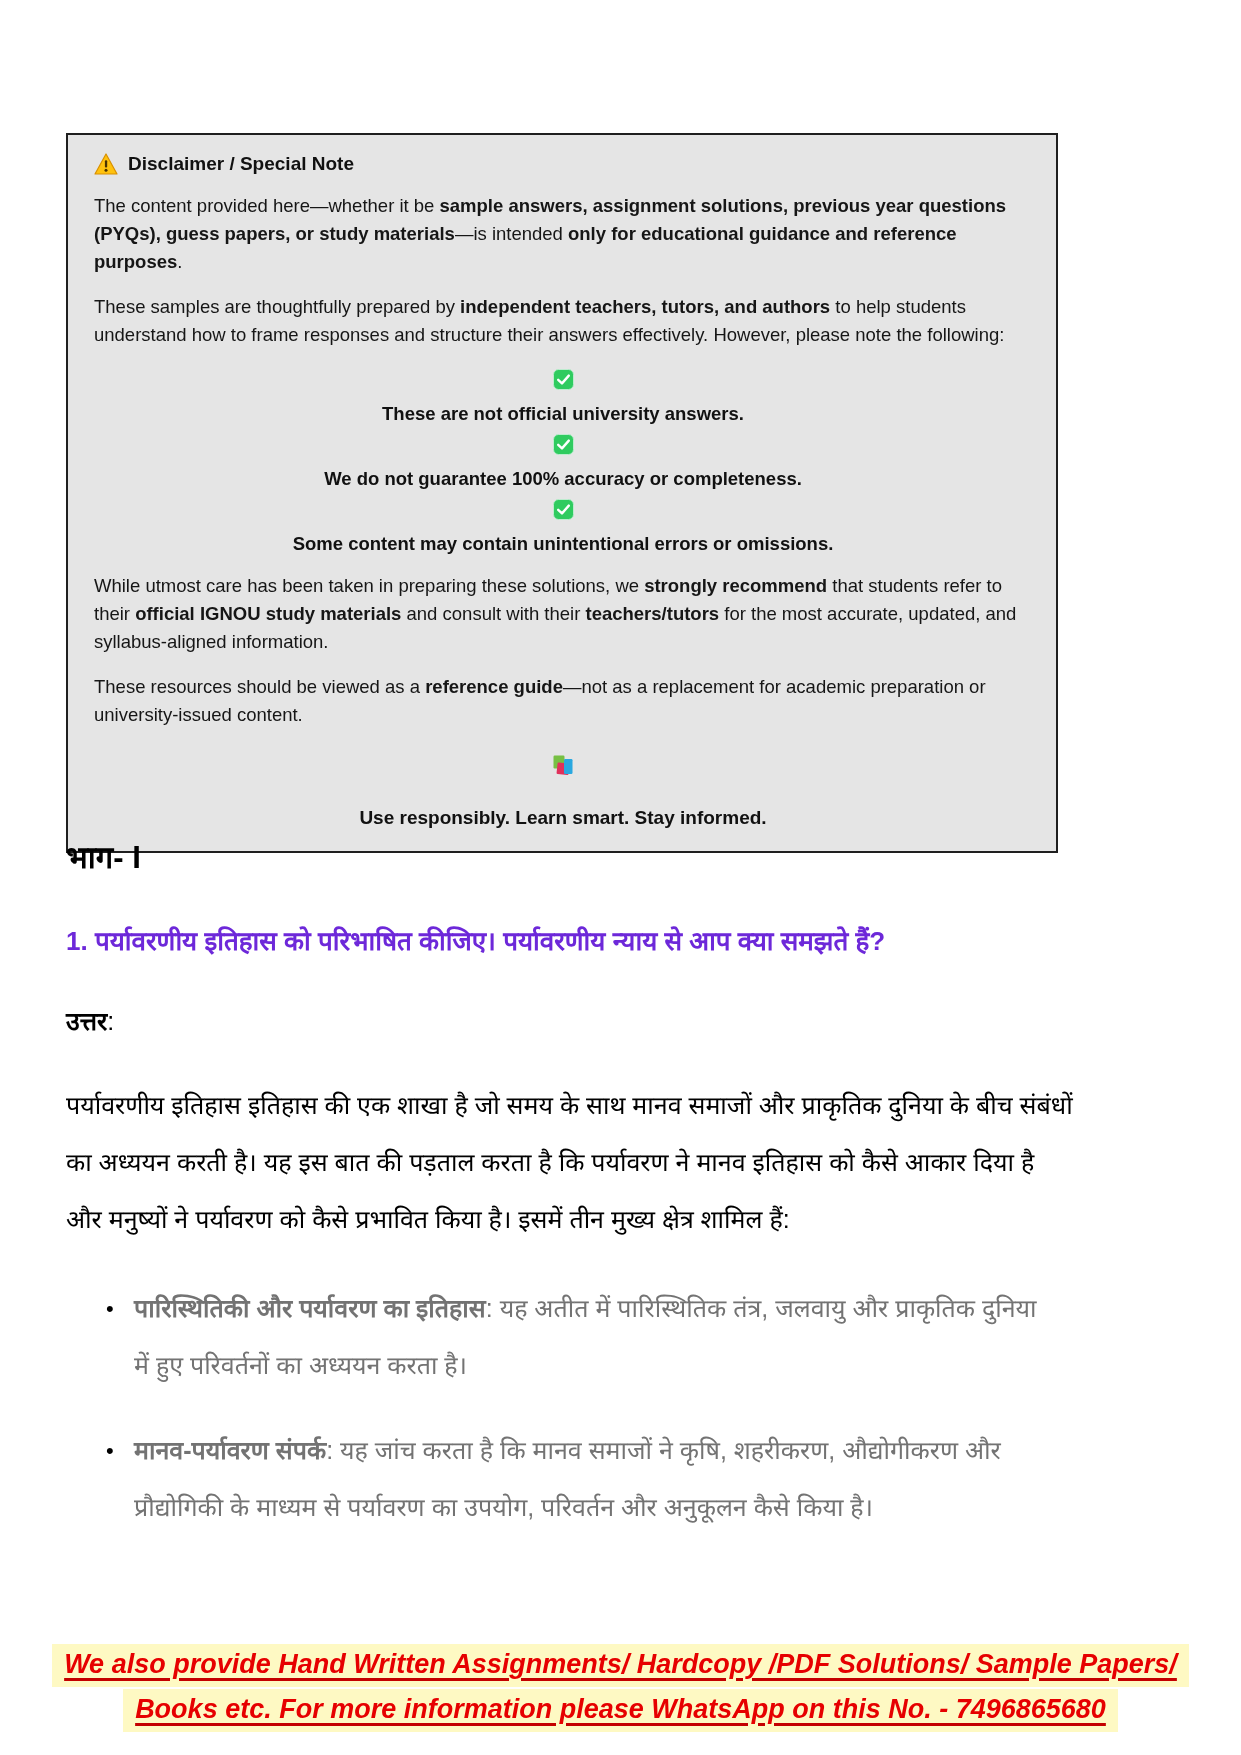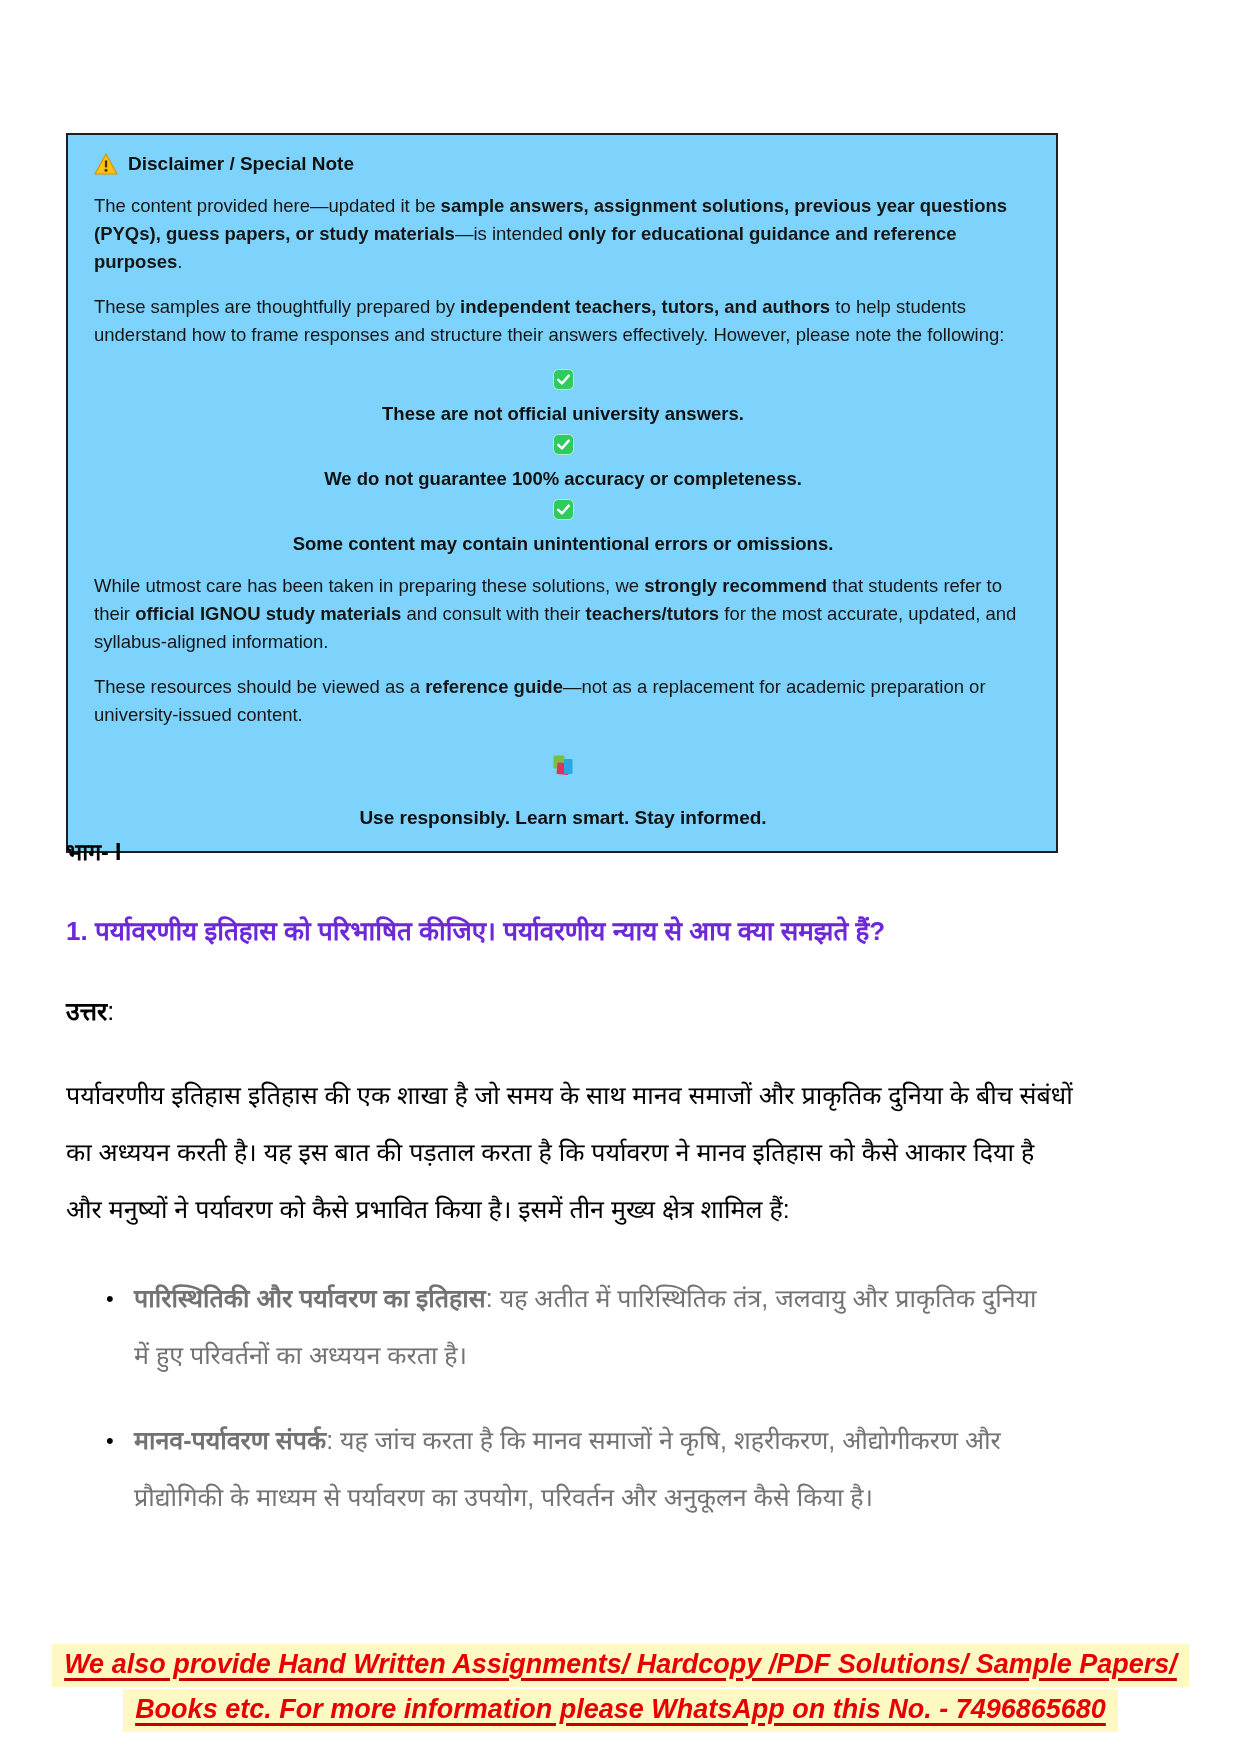--- a/index.html
+++ b/index.html
@@ -14,21 +14,21 @@
     background: #ffffff;
     overflow: hidden;
   }
 
   
   .disclaimer-box {
     position: absolute;
     left: 66px; top: 133px;
     width: 992px;
     border: 2px solid #1f1f1f;
-    background: #7dd3fc;
+    background: #e5e5e5;
     padding: 14px 26px 20px 22px;
   }
   .disc-title-row {
     display: flex; align-items: center; gap: 10px;
     margin: 4px 0 10px 4px;
   }
   .disc-title { font-size: 19px; font-weight: 700; color: #111; }
   .warn-icon { width: 24px; height: 22px; display: inline-block; flex: 0 0 auto; }
 
   .disc-para {
@@ -55,21 +55,21 @@
   .books-icon { width: 24px; height: 24px; flex: 0 0 auto; }
   .usage-text { font-size: 19px; font-weight: 700; color: #111; }
 
   
   .main {
     position: absolute;
     left: 66px; top: 835px;
     width: 1060px;
   }
   .section-heading {
-    font-size: 23px;
+    font-size: 31px;
     font-weight: 700;
     color: #000;
   }
   .question-heading {
     margin-top: 47px;
     font-size: 26px;
     font-weight: 700;
     color: #6d28d9;
     line-height: 1.35;
   }
@@ -137,21 +137,21 @@
       <span class="warn-icon">
         <svg viewBox="0 0 24 22" width="24" height="22">
           <path d="M12 1 L23 21 H1 Z" fill="#FFC20E" stroke="#D99000" stroke-width="1.2" stroke-linejoin="round"></path>
           <rect x="10.9" y="7.2" width="2.3" height="7.2" rx="1" fill="#4a3200"></rect>
           <circle cx="12" cy="17.3" r="1.5" fill="#4a3200"></circle>
         </svg>
       </span>
       <span class="disc-title">Disclaimer / Special Note</span>
     </div>
 
-    <p class="disc-para"><span>The content provided here—updated it be </span><span style="font-weight: 700;">sample answers, assignment solutions, previous year questions (PYQs), guess papers, or study materials</span><span>—is intended </span><span style="font-weight: 700;">only for educational guidance and reference purposes</span><span>.</span></p>
+    <p class="disc-para"><span>The content provided here—whether it be </span><span style="font-weight: 700;">sample answers, assignment solutions, previous year questions (PYQs), guess papers, or study materials</span><span>—is intended </span><span style="font-weight: 700;">only for educational guidance and reference purposes</span><span>.</span></p>
     <p class="disc-para"><span>These samples are thoughtfully prepared by </span><span style="font-weight: 700;">independent teachers, tutors, and authors</span><span> to help students understand how to frame responses and structure their answers effectively. However, please note the following:</span></p>
 
     <div class="checklist">
       <div class="check-item">
         <span class="check-icon">
           <svg viewBox="0 0 21 21" width="21" height="21">
             <rect x="0.5" y="0.5" width="20" height="20" rx="5" fill="#2FCB5F" stroke="#BDEccf" stroke-width="1"></rect>
             <path d="M5.2 10.8 L9 14.4 L15.8 6.6" fill="none" stroke="#ffffff" stroke-width="2.4" stroke-linecap="round" stroke-linejoin="round"></path>
           </svg>
         </span>

